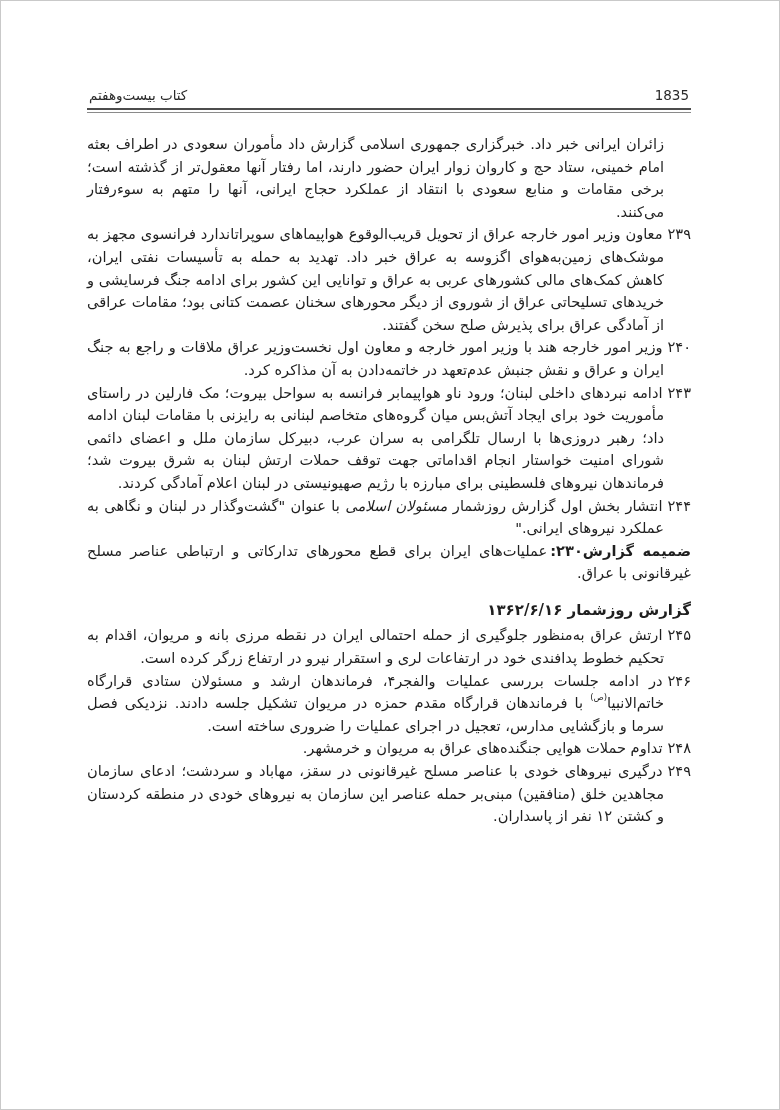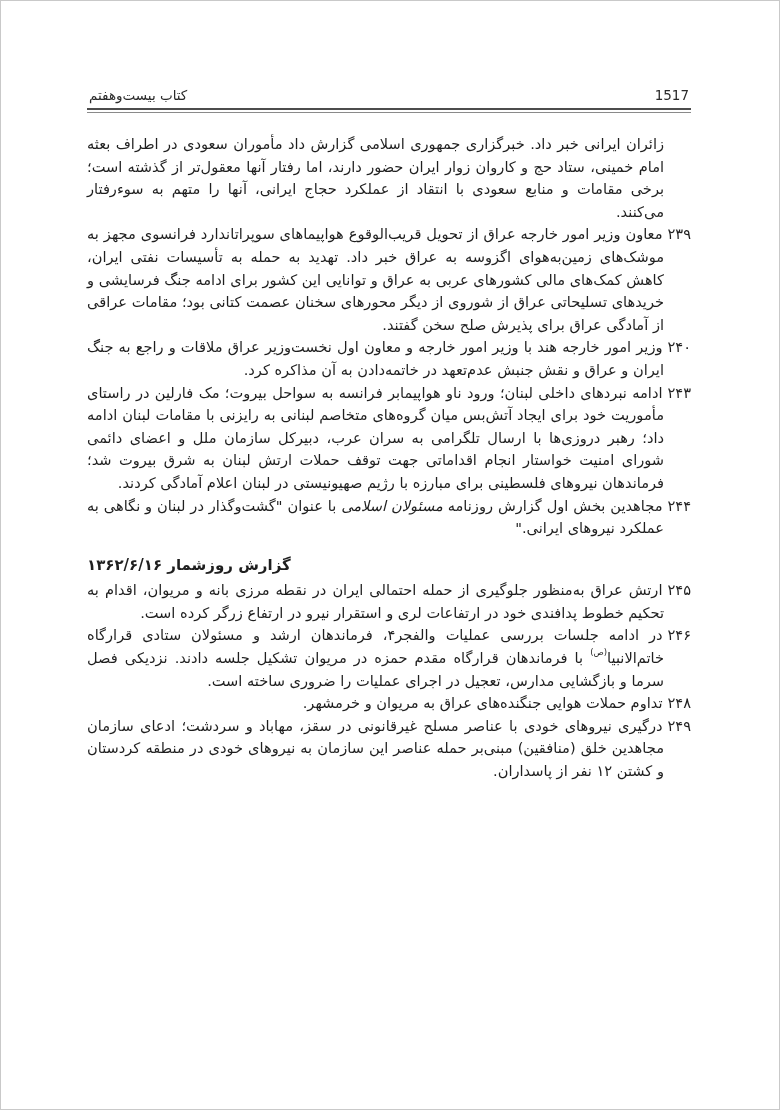--- a/index.html
+++ b/index.html
@@ -40,53 +40,54 @@
   }
   p.para{margin:0;}
   .cont{padding-right:27px;}
   .item{padding-right:27px;text-indent:-27px;}
   .num{padding-left:5px;}
   .appendix{padding-right:0;}
   .appendix .bold-label{font-weight:bold;}
   .appendix .app-text{padding-right:3px;}
   .section-heading{
     margin:14px 0 3px 0;
-    text-align:left;
+    text-align:right;
     font-weight:bold;
     font-size:15px;
   }
   em.paper-name{font-style:italic;}
   sup.honorific{font-size:8.5px;line-height:0;vertical-align:8px;}
 </style>
 </head>
 <body>
 
 <div class="page">
   <div class="content">
 
     <div class="running-head">
-      <span>1517</span>
+      <span>1835</span>
       <span>کتاب بیست‌وهفتم</span>
     </div>
     <div class="head-rule"></div>
 
     <div class="body-text">
 
       <p class="para cont">زائران ایرانی خبر داد. خبرگزاری جمهوری اسلامی گزارش داد مأموران سعودی در اطراف بعثه امام خمینی، ستاد حج و کاروان زوار ایران حضور دارند، اما رفتار آنها معقول‌تر از گذشته است؛ برخی مقامات و منابع سعودی با انتقاد از عملکرد حجاج ایرانی، آنها را متهم به سوءرفتار می‌کنند.</p>
 
       <p class="para item"><span class="num">۲۳۹</span><span>معاون وزیر امور خارجه عراق از تحویل قریب‌الوقوع هواپیماهای سوپراتاندارد فرانسوی مجهز به موشک‌های زمین‌به‌هوای اگزوسه به عراق خبر داد. تهدید به حمله به تأسیسات نفتی ایران، کاهش کمک‌های مالی کشورهای عربی به عراق و توانایی این کشور برای ادامه جنگ فرسایشی و خریدهای تسلیحاتی عراق از شوروی از دیگر محورهای سخنان عصمت کتانی بود؛ مقامات عراقی از آمادگی عراق برای پذیرش صلح سخن گفتند.</span></p>
 
       <p class="para item"><span class="num">۲۴۰</span><span>وزیر امور خارجه هند با وزیر امور خارجه و معاون اول نخست‌وزیر عراق ملاقات و راجع به جنگ ایران و عراق و نقش جنبش عدم‌تعهد در خاتمه‌دادن به آن مذاکره کرد.</span></p>
 
 
 
       <p class="para item"><span class="num">۲۴۳</span><span>ادامه نبردهای داخلی لبنان؛ ورود ناو هواپیمابر فرانسه به سواحل بیروت؛ مک فارلین در راستای مأموریت خود برای ایجاد آتش‌بس میان گروه‌های متخاصم لبنانی به رایزنی با مقامات لبنان ادامه داد؛ رهبر دروزی‌ها با ارسال تلگرامی به سران عرب، دبیرکل سازمان ملل و اعضای دائمی شورای امنیت خواستار انجام اقداماتی جهت توقف حملات ارتش لبنان به شرق بیروت شد؛ فرماندهان نیروهای فلسطینی برای مبارزه با رژیم صهیونیستی در لبنان اعلام آمادگی کردند.</span></p>
 
-      <p class="para item"><span class="num">۲۴۴</span><span>مجاهدین بخش اول گزارش روزنامه </span><em class="paper-name">مسئولان اسلامی</em><span> با عنوان "گشت‌وگذار در لبنان و نگاهی به عملکرد نیروهای ایرانی."</span></p>
+      <p class="para item"><span class="num">۲۴۴</span><span>انتشار بخش اول گزارش روزشمار </span><em class="paper-name">مسئولان اسلامی</em><span> با عنوان "گشت‌وگذار در لبنان و نگاهی به عملکرد نیروهای ایرانی."</span></p>
 
+      <p class="para appendix"><span class="bold-label">ضمیمه گزارش۲۳۰:</span><span class="app-text">عملیات‌های ایران برای قطع محورهای تدارکاتی و ارتباطی عناصر مسلح غیرقانونی با عراق.</span></p>
 
       <h3 class="section-heading">گزارش روزشمار ۱۳۶۲/۶/۱۶</h3>
 
       <p class="para item"><span class="num">۲۴۵</span><span>ارتش عراق به‌منظور جلوگیری از حمله احتمالی ایران در نقطه مرزی بانه و مریوان، اقدام به تحکیم خطوط پدافندی خود در ارتفاعات لری و استقرار نیرو در ارتفاع زرگر کرده است.</span></p>
 
       <p class="para item"><span class="num">۲۴۶</span><span>در ادامه جلسات بررسی عملیات والفجر۴، فرماندهان ارشد و مسئولان ستادی قرارگاه خاتم‌الانبیا</span><sup class="honorific">(ص)</sup><span> با فرماندهان قرارگاه مقدم حمزه در مریوان تشکیل جلسه دادند. نزدیکی فصل سرما و بازگشایی مدارس، تعجیل در اجرای عملیات را ضروری ساخته است.</span></p>
 
 
       <p class="para item"><span class="num">۲۴۸</span><span>تداوم حملات هوایی جنگنده‌های عراق به مریوان و خرمشهر.</span></p>
 

